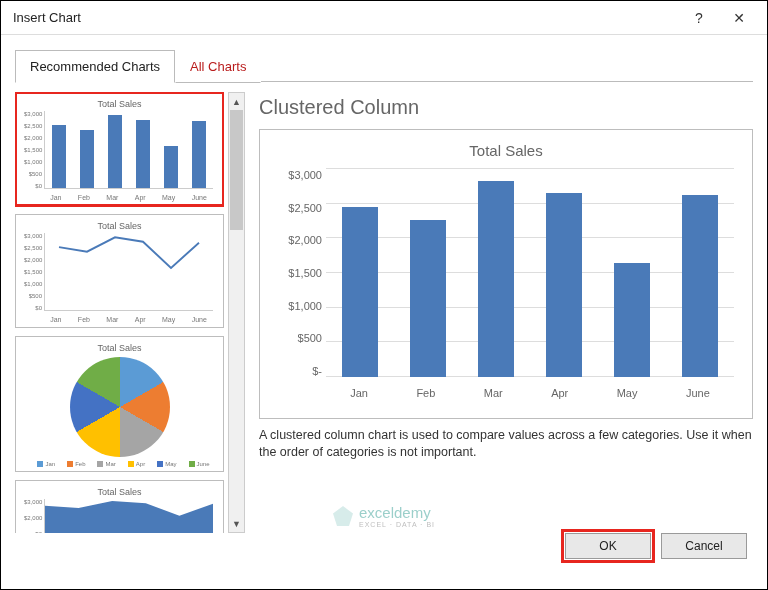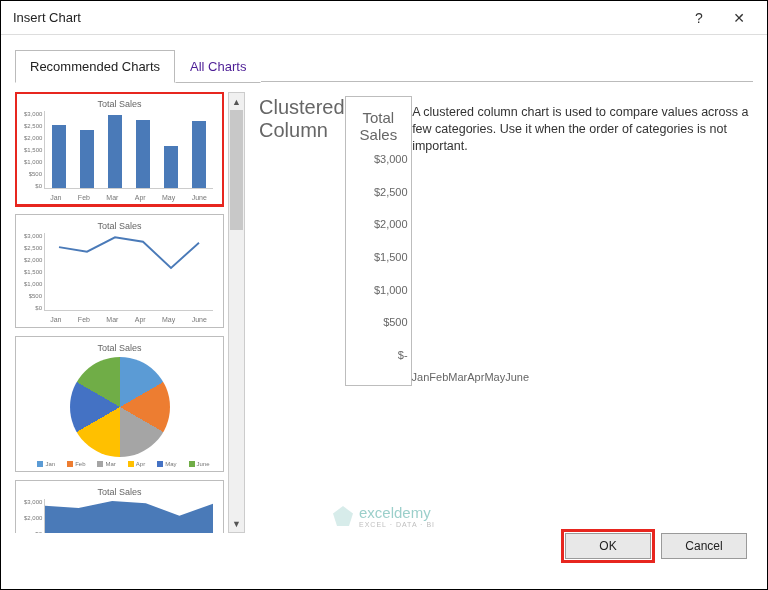--- a/index.html
+++ b/index.html
@@ -3,21 +3,21 @@
 <meta charset="utf-8">
 <style>
 *{box-sizing:border-box;margin:0;padding:0;font-family:"Segoe UI",Tahoma,sans-serif}
 body{background:#fff;width:768px;height:590px;overflow:hidden;position:relative}
 .dialog{width:768px;height:590px;border:1px solid #000;background:#fff;display:flex;flex-direction:column}
 .titlebar{height:34px;display:flex;align-items:center;padding:0 8px 0 12px;border-bottom:1px solid #ddd}
 .titlebar .title{font-size:13px;color:#222}
 .titlebar .spacer{flex:1}
 .tb-btn{width:40px;height:28px;display:flex;align-items:center;justify-content:center;font-size:14px;color:#333}
 .tabs{display:flex;padding:14px 14px 0 14px;font-size:13px}
-.tab{padding:8px 14px;border:1px solid transparent;color:#4c1d95;position:relative;top:1px}
+.tab{padding:8px 14px;border:1px solid transparent;color:#b91c1c;position:relative;top:1px}
 .tab.active{border:1px solid #bbb;border-bottom:1px solid #fff;background:#fff;color:#222}
 .tab:not(.active){border-bottom:1px solid #bbb}
 .body{flex:1;display:flex;padding:10px 14px 0 14px;gap:0;min-height:0}
 .left{width:230px;display:flex}
 .thumbs{flex:1;overflow:hidden}
 .thumb{border:1px solid #bdbdbd;margin-bottom:8px;background:#fff;padding:6px 8px 4px 8px}
 .thumb.sel{outline:3px solid #e7261f;outline-offset:-2px}
 .thumb .tt{text-align:center;font-size:9px;color:#666;margin-bottom:2px}
 .mini{position:relative;height:90px}
 .mini .xax{position:absolute;bottom:0;left:18px;right:0;display:flex;justify-content:space-around;font-size:7px;color:#777}
@@ -25,21 +25,21 @@
 .mini .plot{position:absolute;left:20px;right:2px;top:0;bottom:12px;border-left:1px solid #ccc;border-bottom:1px solid #ccc}
 .mini .bars{display:flex;align-items:flex-end;justify-content:space-around;height:100%}
 .mini .bar{width:14px;background:#4a7ab8}
 .mini svg{width:100%;height:100%}
 .legend{display:flex;justify-content:center;gap:4px;font-size:6px;color:#777;margin-top:4px;flex-wrap:wrap}
 .legend span::before{content:"";display:inline-block;width:6px;height:6px;margin-right:2px;vertical-align:middle}
 .scrollbar{width:17px;background:#f0f0f0;border:1px solid #ccc;margin-left:4px;display:flex;flex-direction:column}
 .sb-btn{height:17px;display:flex;align-items:center;justify-content:center;background:#f0f0f0;font-size:9px;color:#555}
 .sb-track{flex:1;position:relative}
 .sb-thumb{position:absolute;top:0;left:1px;right:1px;height:120px;background:#c8c8c8}
-.right{flex:1;padding:4px 0 0 14px;display:flex;flex-direction:row}
+.right{flex:1;padding:4px 0 0 14px;display:flex;flex-direction:column}
 .ctype{font-size:20px;color:#666;margin-bottom:10px}
 .preview{border:1px solid #bdbdbd;padding:12px 14px 8px 14px;height:290px}
 .preview .pt{text-align:center;font-size:15px;color:#666;margin-bottom:10px}
 .bigplot{position:relative;height:230px}
 .bigplot .yax{position:absolute;left:0;top:0;bottom:22px;width:48px;display:flex;flex-direction:column-reverse;justify-content:space-between;font-size:11px;color:#666;text-align:right}
 .bigplot .xax{position:absolute;left:52px;right:4px;bottom:0;display:flex;justify-content:space-around;font-size:11px;color:#666}
 .bigplot .grid{position:absolute;left:52px;right:4px;top:0;bottom:22px}
 .bigplot .gline{position:absolute;left:0;right:0;height:1px;background:#ddd}
 .bigplot .bars{position:absolute;left:52px;right:4px;top:0;bottom:22px;display:flex;align-items:flex-end;justify-content:space-around}
 .bigplot .bar{width:36px;background:#4a7ab8}

